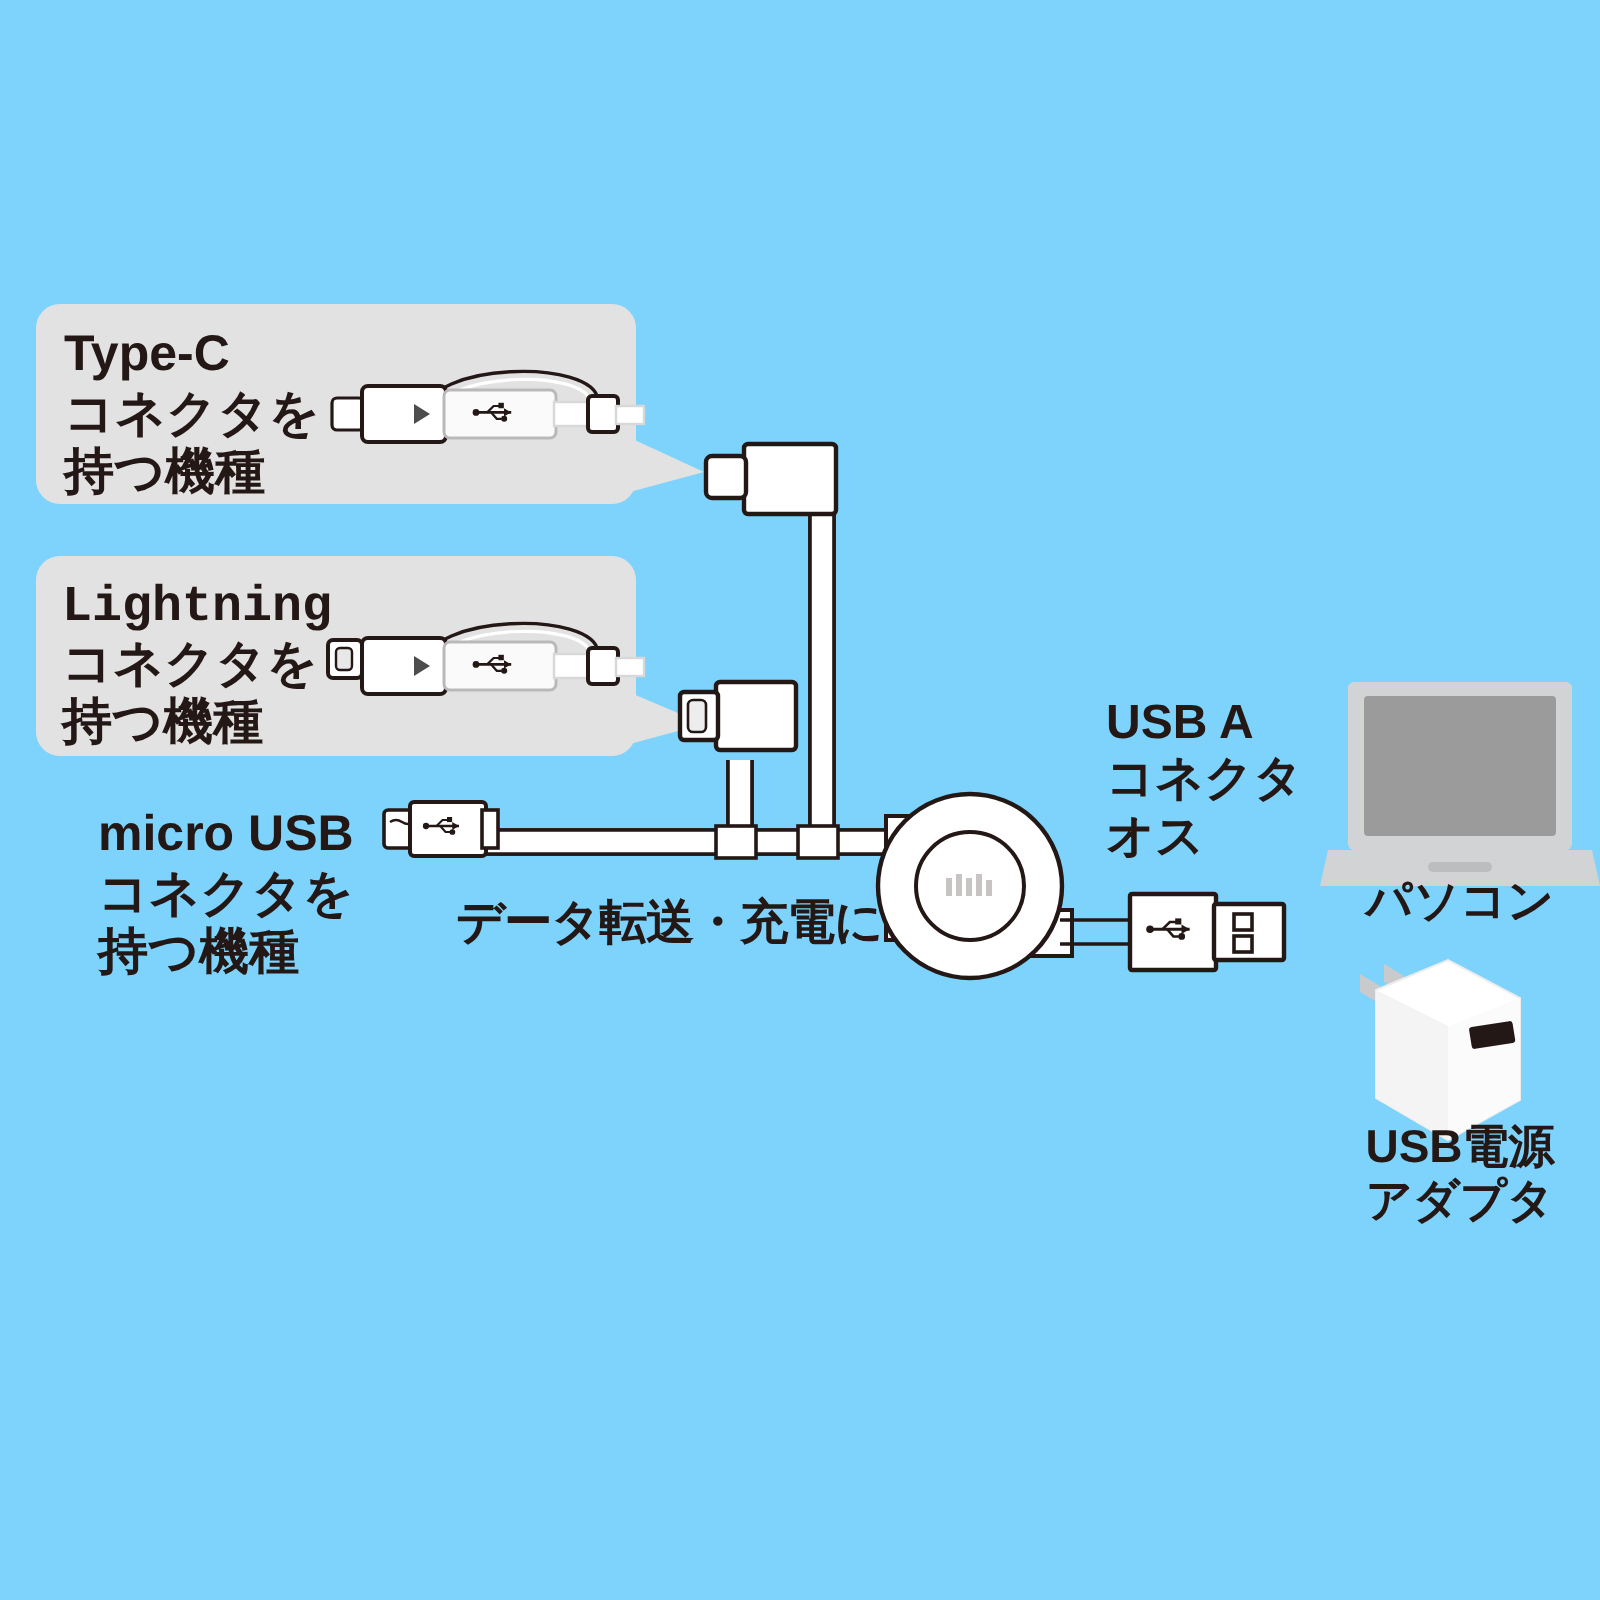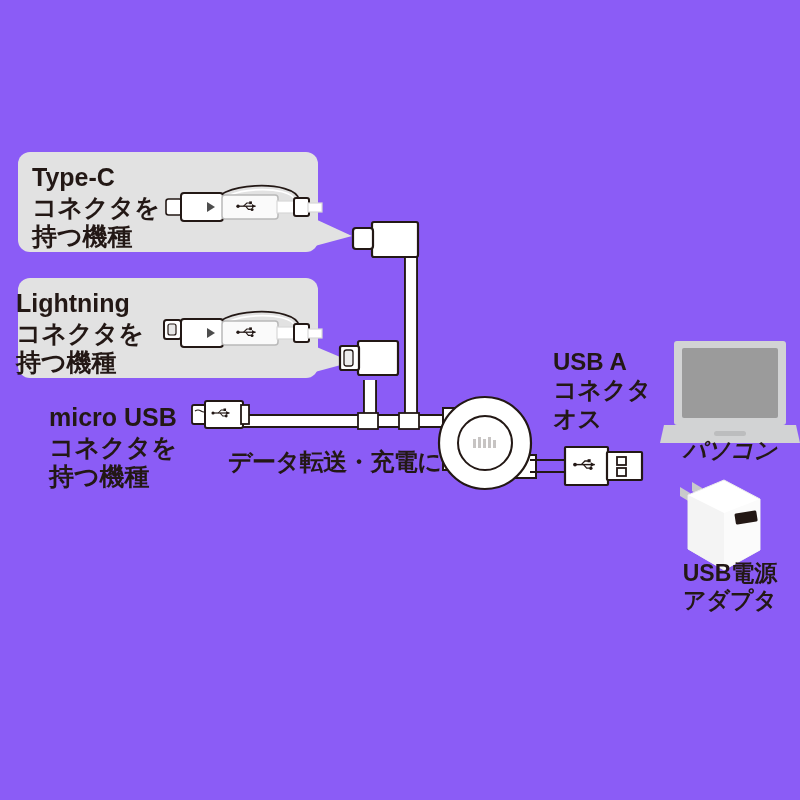--- a/index.html
+++ b/index.html
@@ -1,21 +1,21 @@
 <!DOCTYPE html>
 <html><head>
 <meta charset="utf-8">
 <style>
   html,body{margin:0;padding:0;background:#ffffff;}
   body{
     width:800px;height:800px;overflow:hidden;
     font-family:"Liberation Sans","DejaVu Sans",sans-serif;
     color:#231815;
   }
-  #stage{position:relative;width:800px;height:800px;background:#8b5cf6;}
+  #stage{position:relative;width:800px;height:800px;background:#7dd3fc;}
   .svg-layer{position:absolute;left:0;top:0;width:800px;height:800px;}
   .lbl{position:absolute;font-weight:700;color:#231815;line-height:1.18;white-space:pre-line;}
   .callout-text{font-size:25px;letter-spacing:0px;}
   .plain-label{font-size:25px;}
   .mid-label{font-size:24px;letter-spacing:-0.5px;}
   .dev-label{font-size:23px;text-align:center;}
   .usba-label{font-size:24px;}
 </style>
 </head>
 <body>
@@ -167,32 +167,32 @@
       <path d="M688,495 L724,513 L724,570 L688,549 Z" fill="#f4f4f4"></path>
       <path d="M724,513 L760,499 L760,550 L724,570 Z" fill="#fbfbfb"></path>
       <rect x="735" y="512" width="22" height="11" rx="1.5" fill="#231815" transform="rotate(-9 746 517)"></rect>
     </g>
   </svg>
 
   <div class="lbl callout-text" style="left:32px;top:163px;">Type-C
 コネクタを
 持つ機種</div>
 
-  <div class="lbl callout-text" style="left:16px;top:289px;">Lightning
+  <div class="lbl callout-text" style="left:31px;top:289px;font-family:Liberation Mono, monospace;">Lightning
 コネクタを
 持つ機種</div>
 
   <div class="lbl plain-label" style="left:49px;top:403px;">micro USB
 コネクタを
 持つ機種</div>
 
   <div class="lbl usba-label" style="left:553px;top:348px;">USB A
 コネクタ
 オス</div>
 
   <div class="lbl mid-label" style="left:228px;top:448px;">データ転送・充電に</div>
 
-  <div class="lbl dev-label" style="left:660px;top:437px;width:140px;font-style:italic;">パソコン</div>
+  <div class="lbl dev-label" style="left:660px;top:437px;width:140px;">パソコン</div>
 
   <div class="lbl dev-label" style="left:655px;top:560px;width:150px;">USB電源
 アダプタ</div>
 
 </div>
 
 </body></html>

